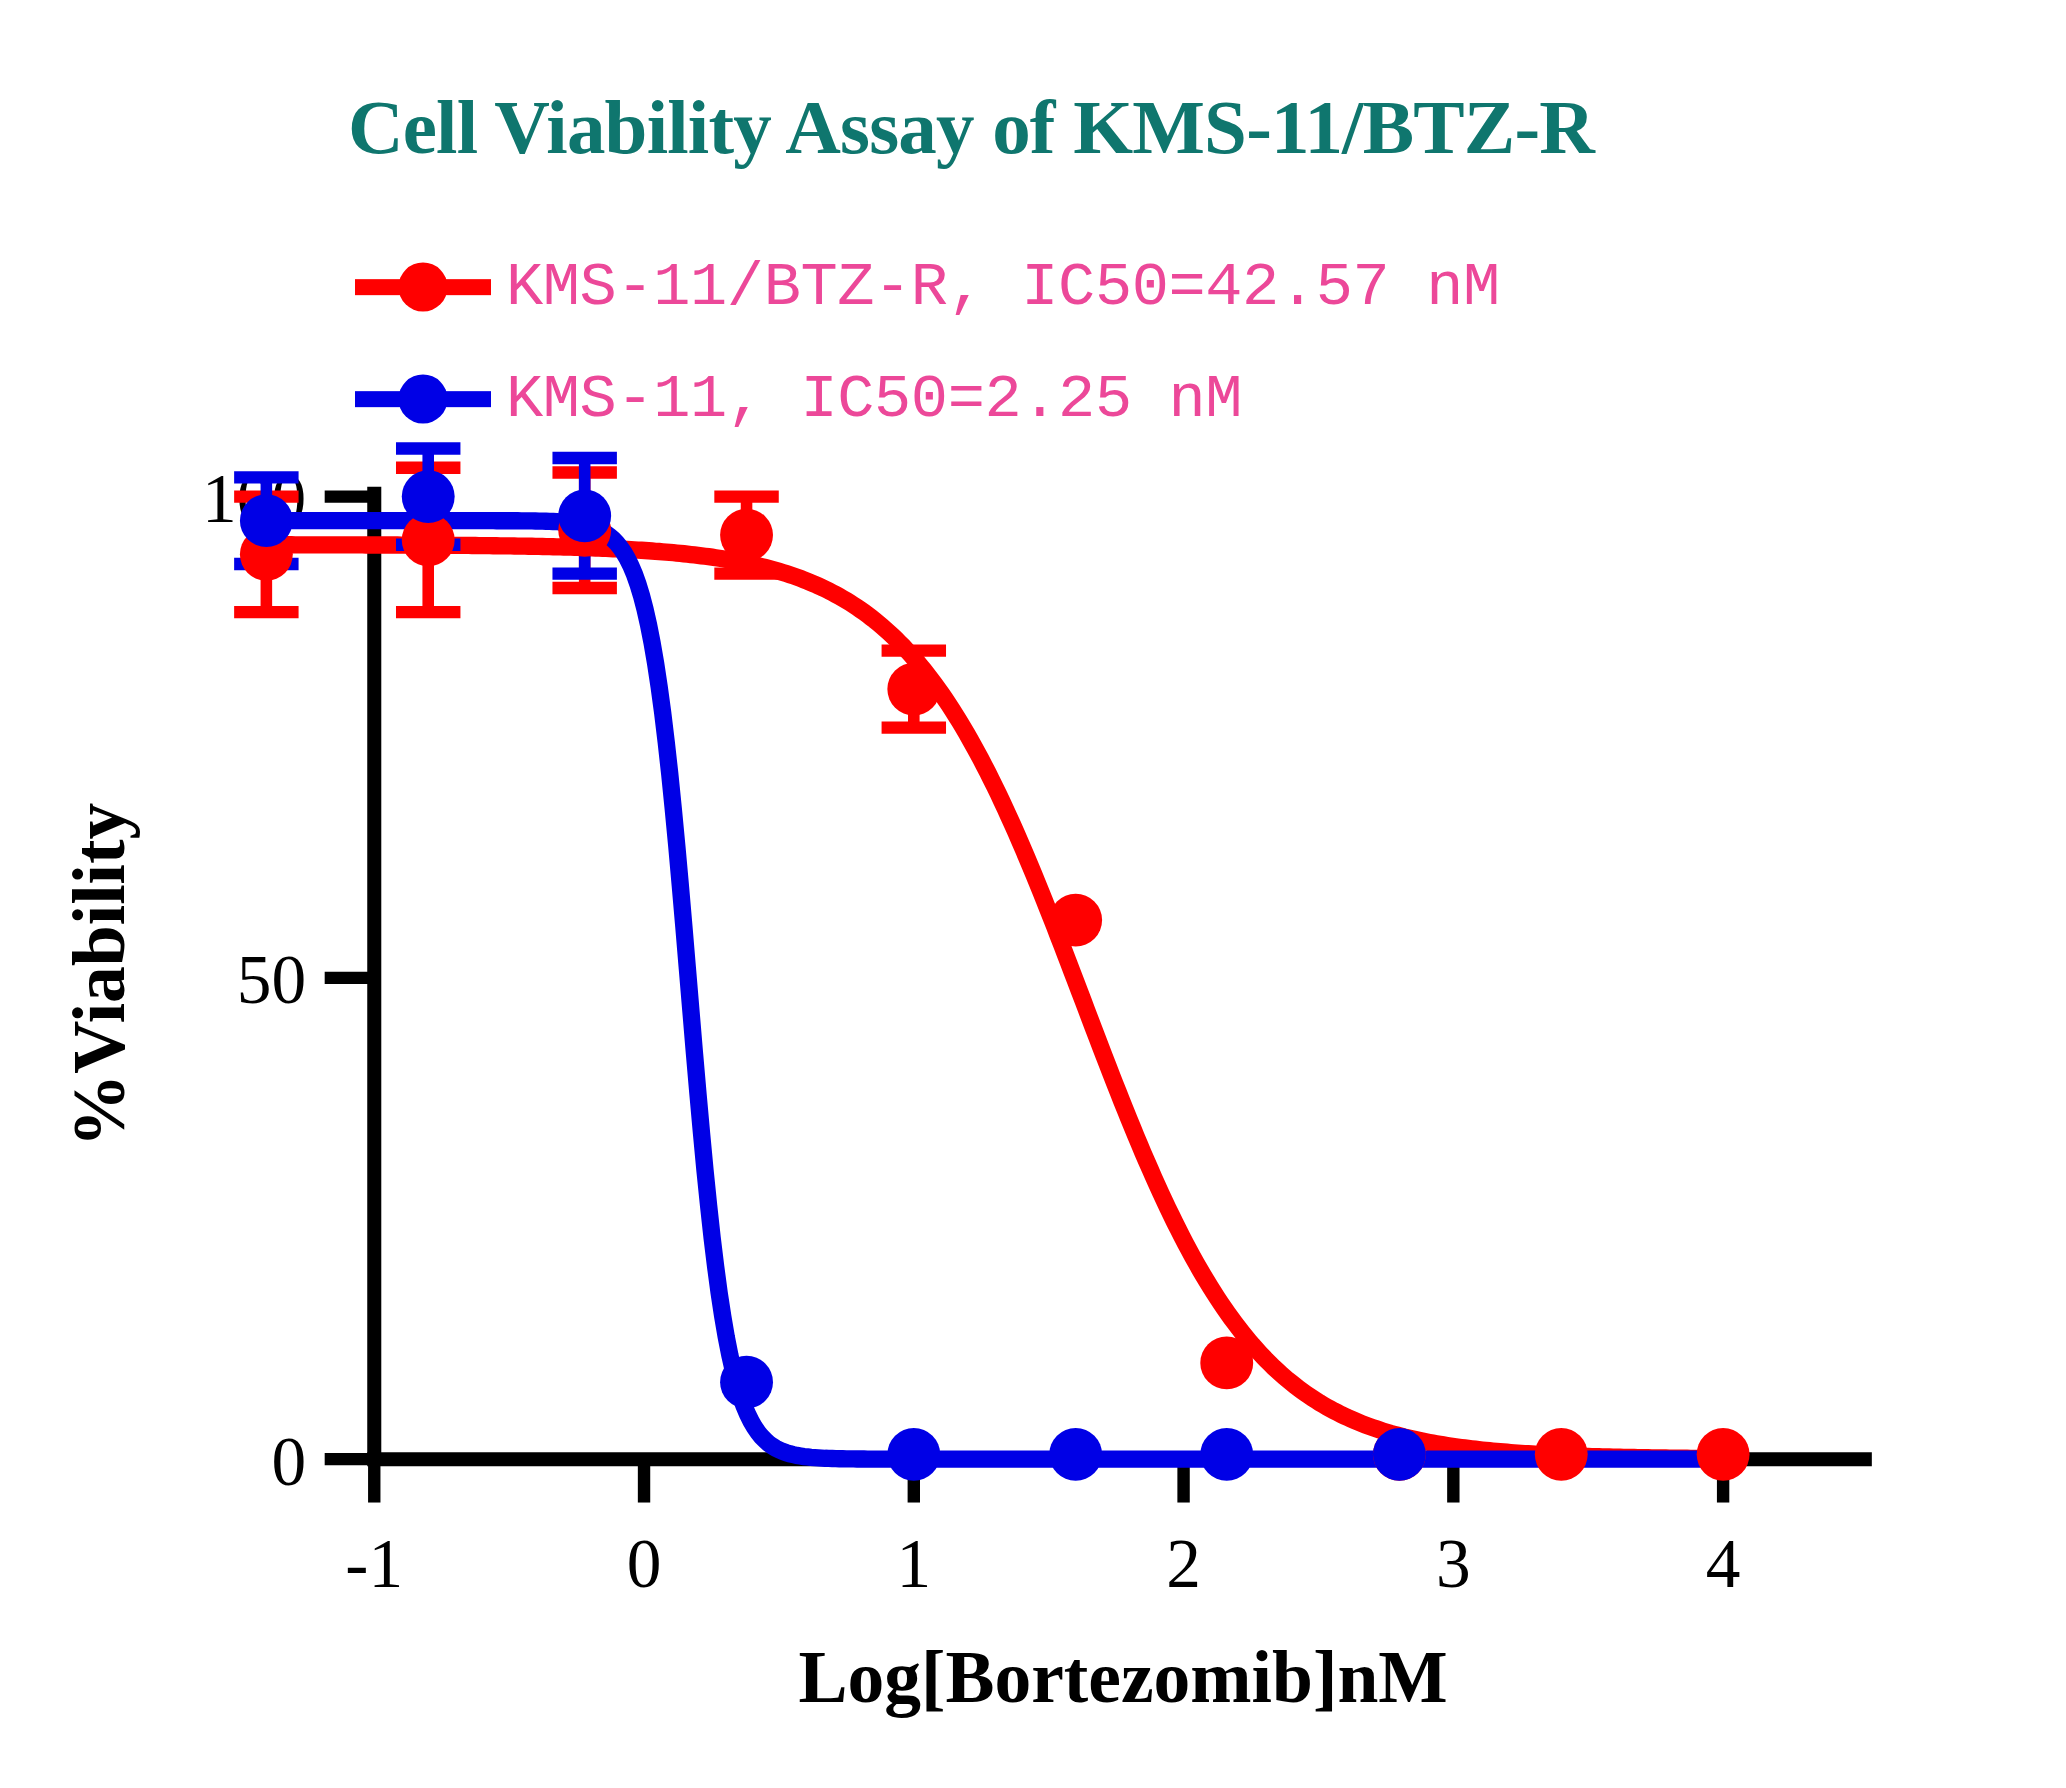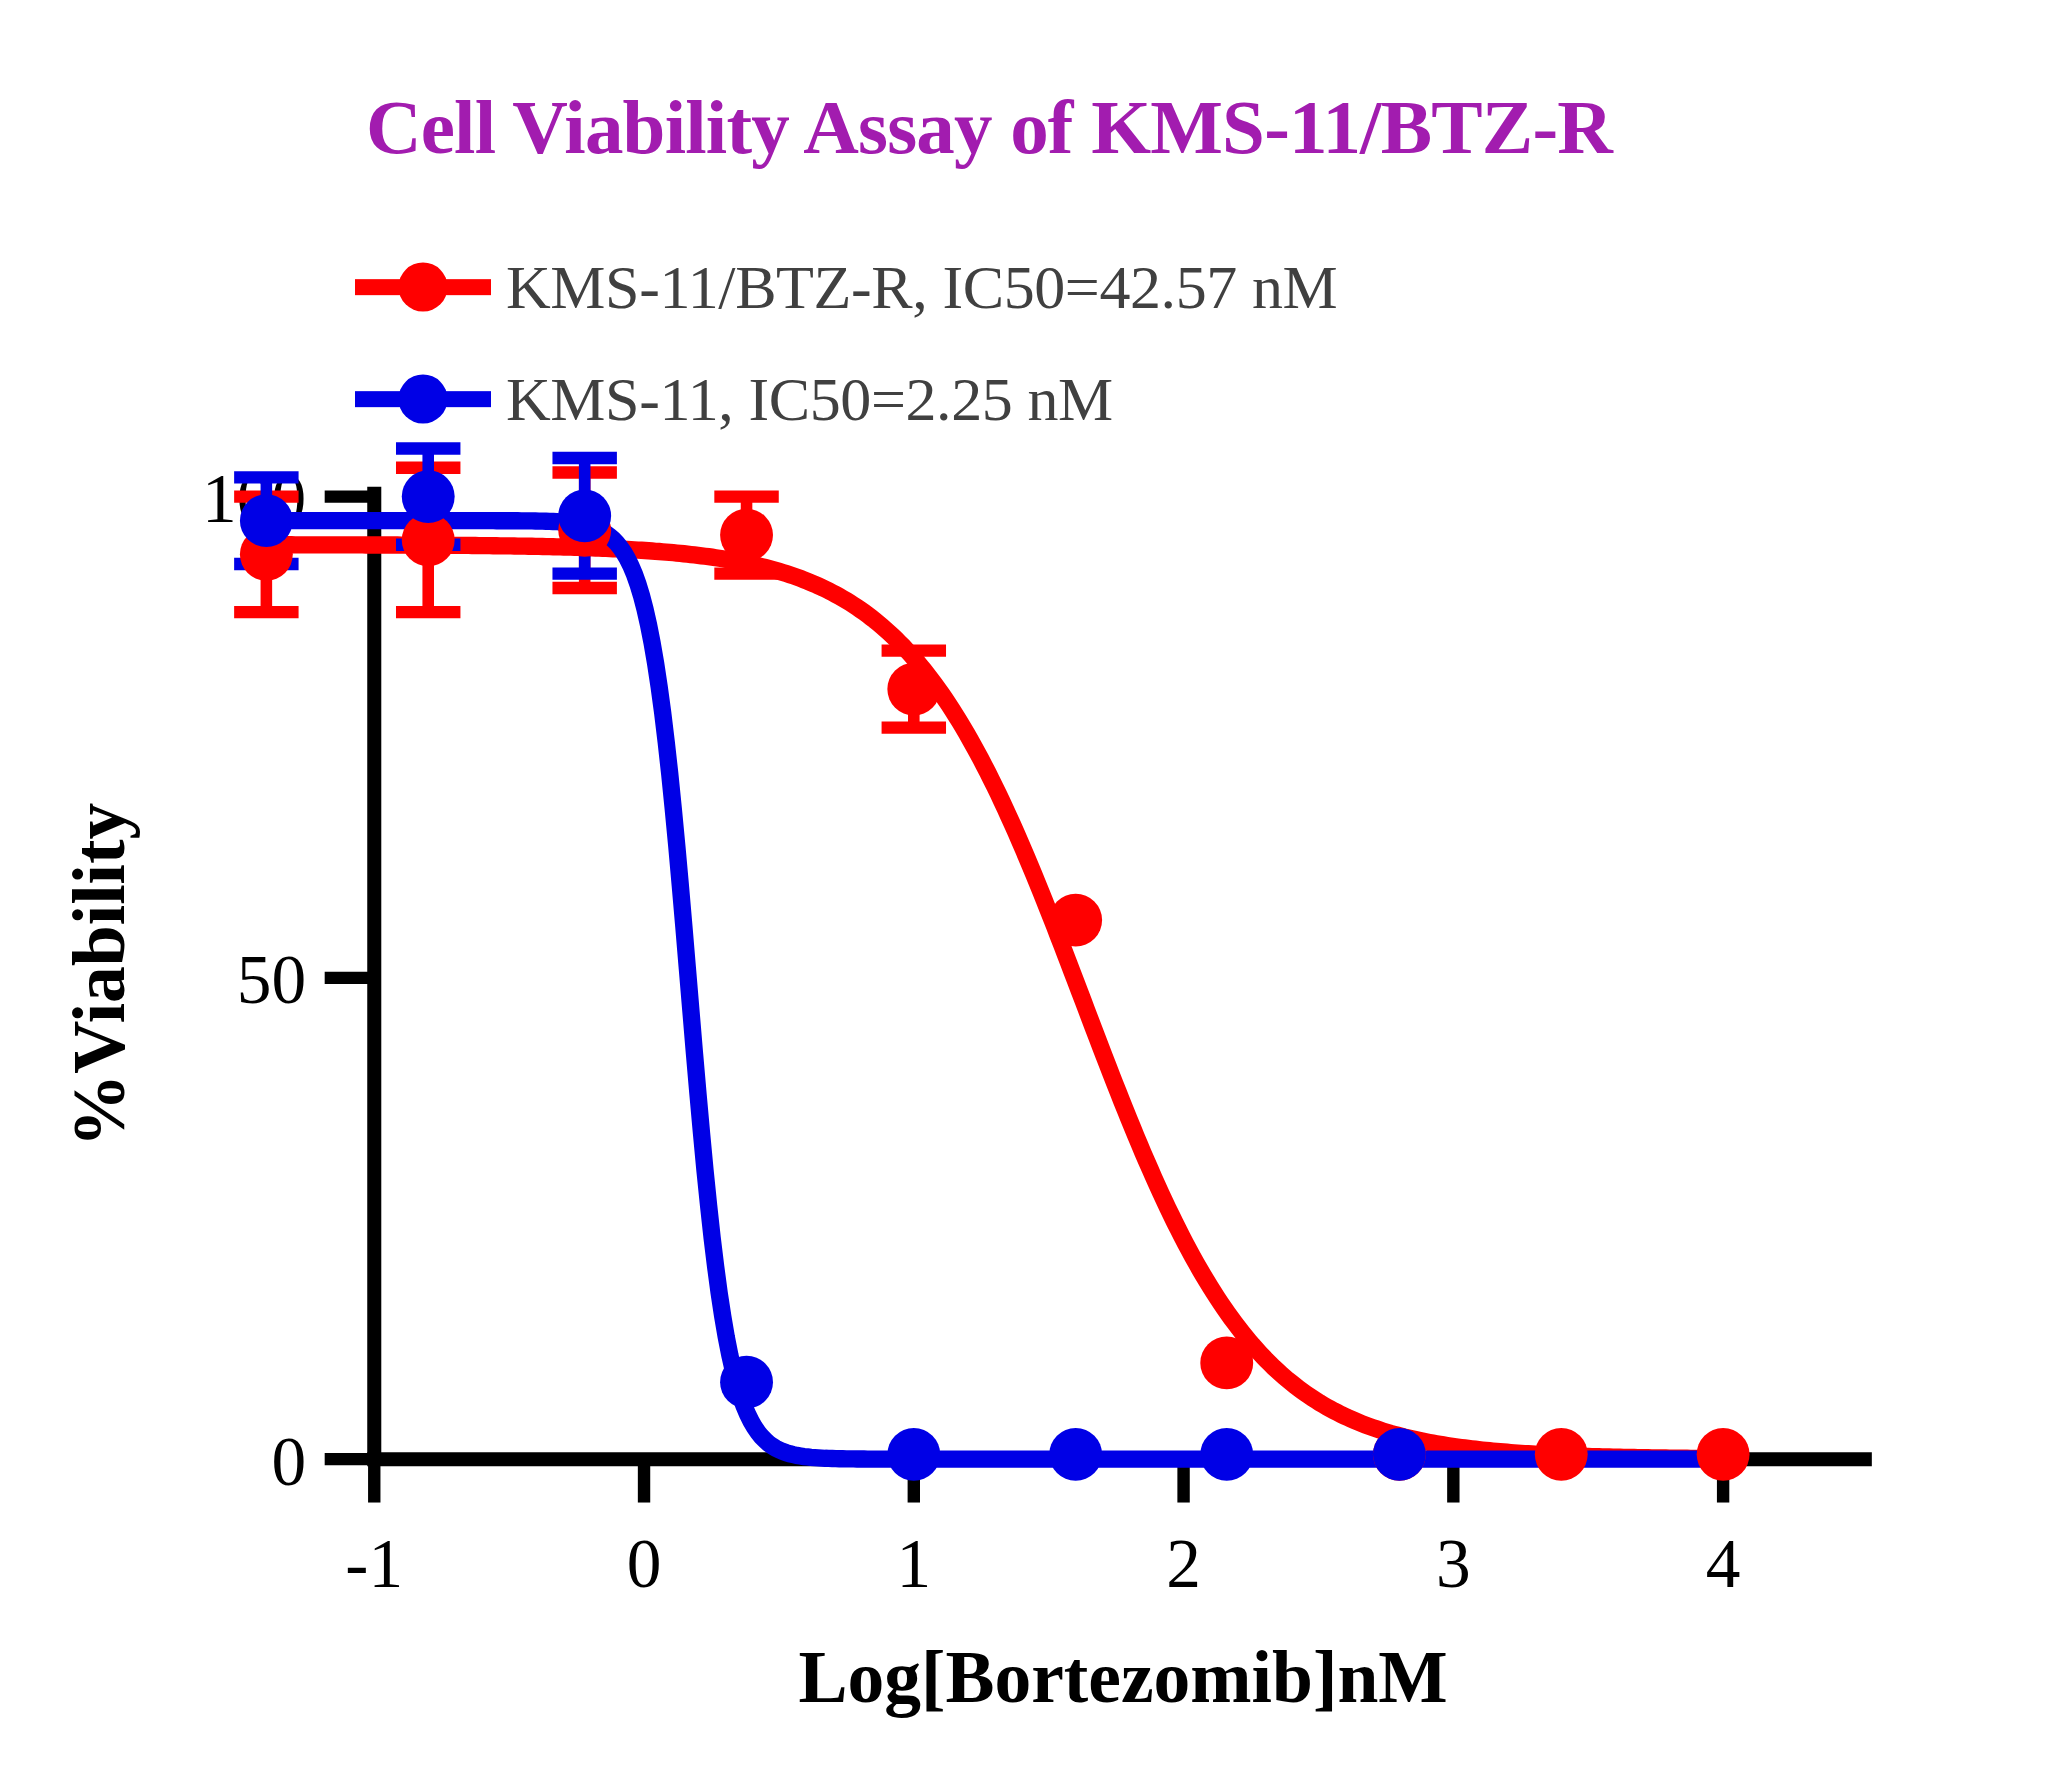--- a/index.html
+++ b/index.html
@@ -20,24 +20,23 @@
     background: #ffffff;
   }
   #chart-title {
     position: absolute;
     left: 0;
     top: 83px;
     width: 1942px;
     text-align: center;
     font-size: 77px;
     font-weight: bold;
-    color: #a21caf;
+    color: #0f766e;
     letter-spacing: -0.8px;
     white-space: nowrap;
-    margin-left: 18px;
   }
   #legend {
     position: absolute;
     left: 355px;
     top: 231px;
   }
   .legend-row {
     display: flex;
     align-items: center;
     height: 112px;
@@ -60,24 +59,25 @@
     position: absolute;
     left: 50%;
     top: 50%;
     transform: translate(-50%, -50%);
     width: 49px;
     height: 49px;
     border-radius: 50%;
   }
   .legend-label {
     font-size: 62px;
-    color: #404040;
+    color: #ec4899;
     white-space: nowrap;
     padding-left: 15px;
     letter-spacing: -0.4px;
+    font-family: Liberation Mono, monospace;
   }
   #plot-svg {
     position: absolute;
     left: 0;
     top: 0;
   }
   .tick-label {
     font-family: "Liberation Serif", "DejaVu Serif", serif;
     font-size: 168px;
     fill: #000000;

